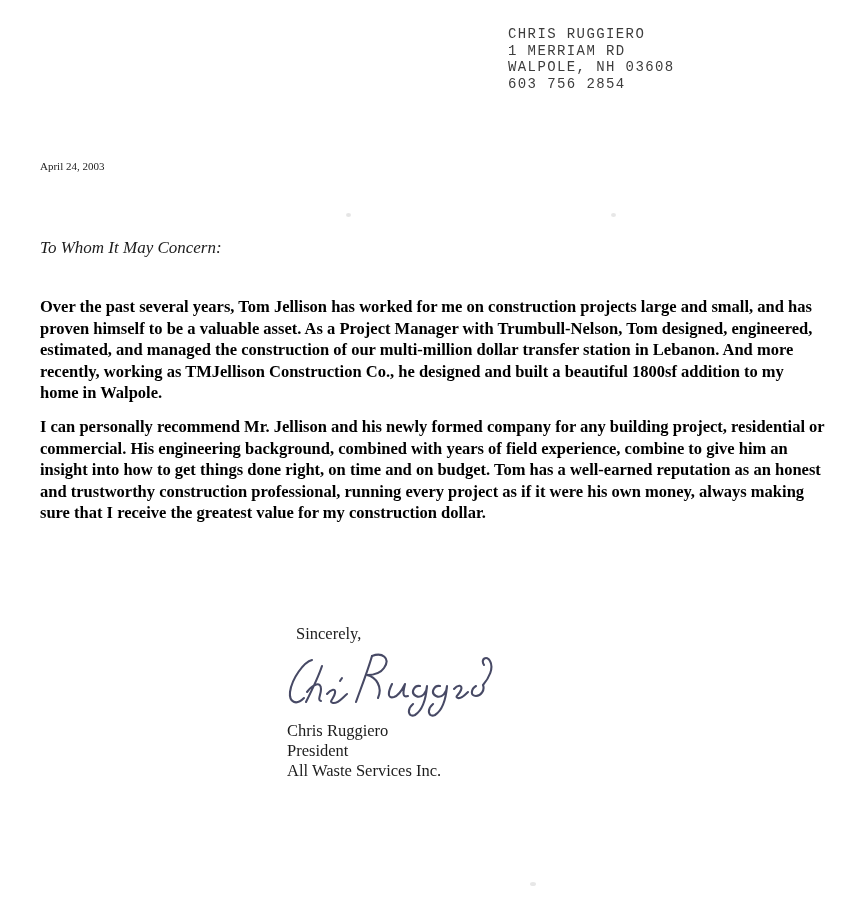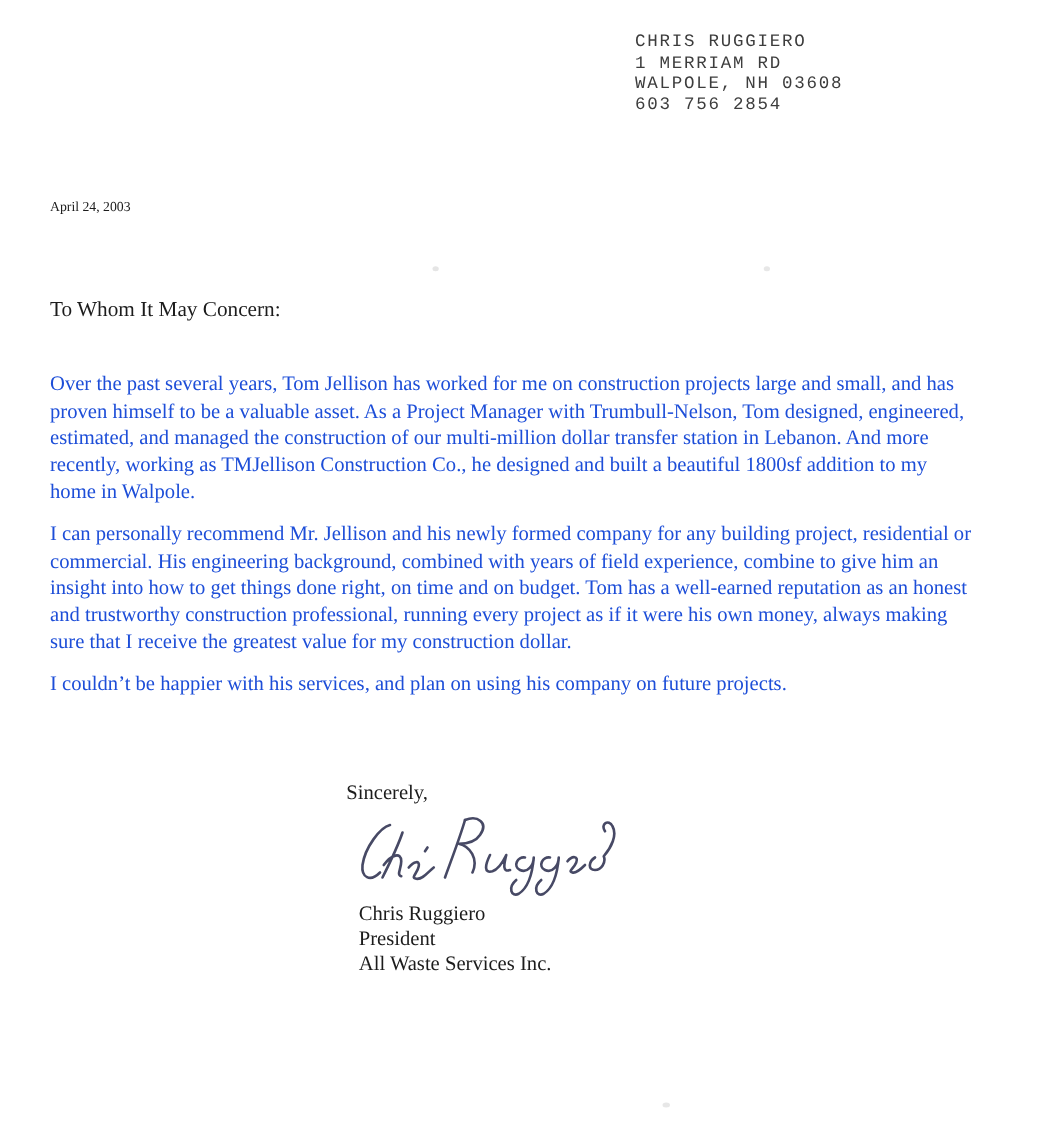--- a/index.html
+++ b/index.html
@@ -34,37 +34,39 @@
     left: 40px;
     top: 160px;
     font-size: 11px;
     color: #1c1c1c;
   }
   .salutation {
     position: absolute;
     left: 40px;
     top: 238px;
     font-size: 17px;
+    font-style: italic;
     color: #1c1c1c;
   }
   .body-para {
     position: absolute;
     left: 40px;
     width: 790px;
     font-size: 16.5px;
     line-height: 21.6px;
-    color: #1d4ed8;
+    color: #000000;
     white-space: pre-line;
+    font-weight: bold;
   }
   .para-1 { top: 296px; }
   .para-2 { top: 416px; }
   .para-3 { top: 536px; }
   .valediction {
     position: absolute;
-    left: 277px;
+    left: 296px;
     top: 624px;
     font-size: 16.5px;
     color: #1c1c1c;
     text-align: right;
   }
   .signature-wrap {
     position: absolute;
     left: 280px;
     top: 644px;
     width: 225px;
@@ -107,21 +109,20 @@
 estimated, and managed the construction of our multi-million dollar transfer station in Lebanon. And more
 recently, working as TMJellison Construction Co., he designed and built a beautiful 1800sf addition to my
 home in Walpole.</div>
 
   <div class="body-para para-2">I can personally recommend Mr. Jellison and his newly formed company for any building project, residential or
 commercial. His engineering background, combined with years of field experience, combine to give him an
 insight into how to get things done right, on time and on budget.  Tom has a well-earned reputation as an honest
 and trustworthy construction professional, running every project as if it were his own money, always making
 sure that I receive the greatest value for my construction dollar.</div>
 
-  <div class="body-para para-3">I couldn’t be happier with his services, and plan on using his company on future projects.</div>
 
   <div class="valediction">Sincerely,</div>
 
   <div class="signature-wrap">
     <svg width="225" height="78" viewBox="0 0 225 78" fill="none" xmlns="http://www.w3.org/2000/svg">
       <g stroke="#2e3150" stroke-width="2.1" stroke-linecap="round" stroke-linejoin="round" opacity="0.88">
 
         <path d="M32,16 C24,18 12,34 10,48 C9,58 16,62 24,54"></path>
 
         <path d="M42,22 C38,34 31,48 26,58 M27,48 C33,40 41,37 41,45 C41,51 37,56 41,57"></path>

